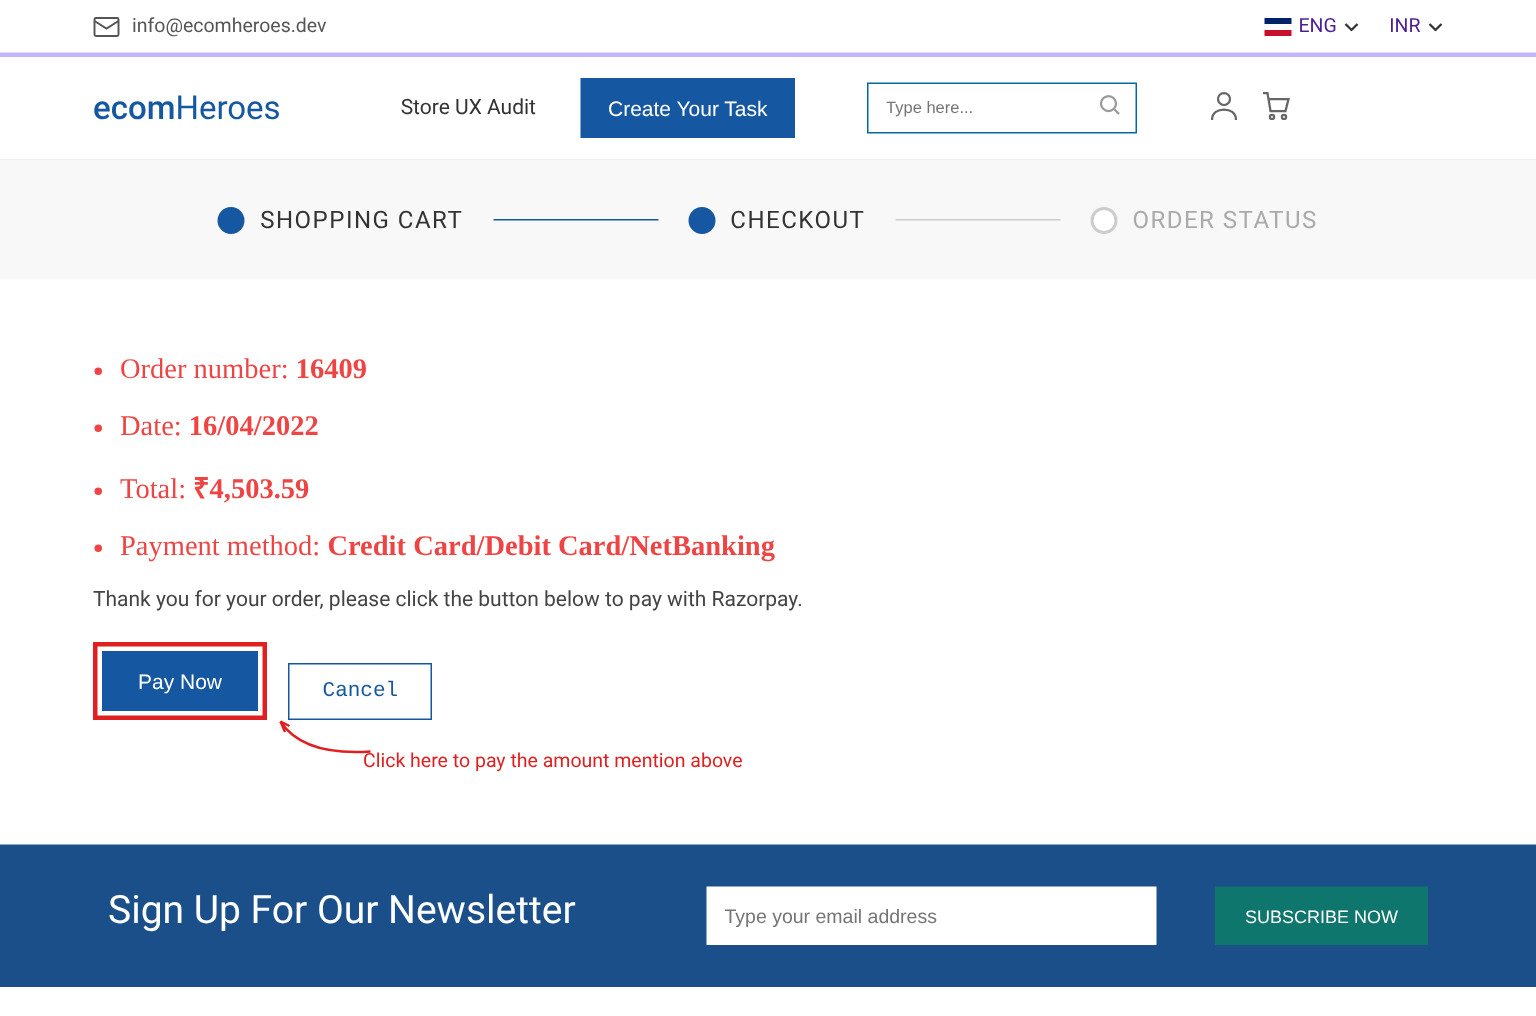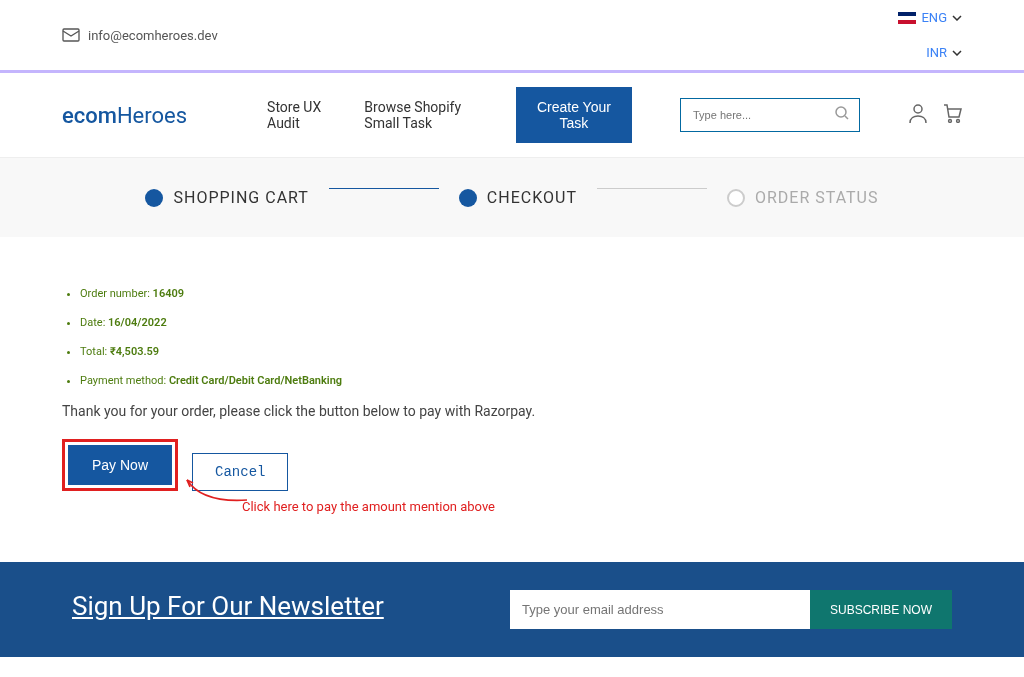--- a/index.html
+++ b/index.html
@@ -1,61 +1,61 @@
 <!DOCTYPE html>
 <html><head>
 <meta charset="utf-8">
 <style>
 * { box-sizing: border-box; margin: 0; padding: 0; }
 body { font-family: -apple-system, BlinkMacSystemFont, "Segoe UI", Roboto, Arial, sans-serif; color: #333; background: #fff; }
 .topbar { display: flex; justify-content: space-between; align-items: center; padding: 10px 62px; border-bottom: 3px solid #c4b5fd; font-size: 13px; }
 .topbar-left { display: flex; align-items: center; gap: 8px; color: #555; }
-.topbar-right { display: flex; align-items: flex-end; gap: 20px; color: #3b82f6; flex-direction: column; }
+.topbar-right { display: flex; align-items: flex-end; gap: 20px; color: #4c1d95; }
 .lang-sel, .curr-sel { display: flex; align-items: center; gap: 5px; cursor: pointer; }
 .flag { width: 18px; height: 12px; background: linear-gradient(to bottom, #012169 33%, #fff 33%, #fff 66%, #C8102E 66%); display: inline-block; position: relative; }
 
 .header { display: flex; align-items: center; padding: 14px 62px; border-bottom: 1px solid #eee; gap: 30px; }
 .logo { color: #1557a0; font-size: 22px; font-weight: 500; }
 .logo .bold { font-weight: 400; }
 .nav { display: flex; gap: 32px; margin-left: 50px; }
 .nav a { text-decoration: none; color: #333; font-size: 14px; }
 .btn-primary { background: #1557a0; color: #fff; border: none; padding: 12px 18px; font-size: 14px; cursor: pointer; }
 .search { margin-left: 18px; flex: 0 0 180px; position: relative; }
 .search input { width: 100%; padding: 10px 34px 10px 12px; border: 1px solid #0369a1; font-size: 11px; }
 .search .icon { position: absolute; right: 10px; top: 50%; transform: translateY(-50%); color: #999; }
 .header-icons { display: flex; gap: 14px; margin-left: 18px; color: #666; }
 
 .steps-wrap { background: #f8f8f8; padding: 30px 0; }
-.steps { display: flex; align-items: flex-start; justify-content: center; gap: 20px; }
+.steps { display: flex; align-items: center; justify-content: center; gap: 20px; }
 .step { display: flex; align-items: center; gap: 10px; }
 .step .dot { width: 18px; height: 18px; border-radius: 50%; }
 .step .label { font-size: 16px; letter-spacing: 1px; }
 .dot-active { background: #1557a0; }
 .dot-inactive { border: 2px solid #ccc; background: #fff; }
 .label-active { color: #333; }
 .label-inactive { color: #aaa; }
 .step-line { width: 110px; height: 1px; background: #1557a0; }
 .step-line-inactive { width: 110px; height: 1px; background: #ccc; }
 
 .content { padding: 50px 62px 30px; }
-.order-list { list-style: disc; padding-left: 18px; font-size: 11px; color: #4d7c0f; }
+.order-list { list-style: disc; padding-left: 18px; font-size: 19px; color: #ef4444; font-family: Liberation Serif, serif; }
 .order-list li { margin-bottom: 16px; }
 .order-list .val { font-weight: 600; }
 .thankyou { font-size: 14px; color: #444; margin: 12px 0 20px; }
 .actions { display: flex; gap: 14px; align-items: flex-end; }
 .btn-paynow { background: #1557a0; color: #fff; border: 2px solid #1557a0; padding: 10px 22px; font-size: 14px; cursor: pointer; }
 .paynow-highlight { border: 3px solid #e02020; padding: 3px; display: inline-block; }
 .btn-cancel { background: #fff; color: #1557a0; border: 1px solid #1557a0; padding: 10px 22px; font-size: 14px; cursor: pointer; font-family: Liberation Mono, monospace; }
-.annotation { color: #e02020; font-size: 13px; margin-top: 8px; margin-left: 180px; position: relative; }
+.annotation { color: #e02020; font-size: 13px; margin-top: 20px; margin-left: 180px; position: relative; }
 .arrow-svg { position: absolute; left: -60px; top: -24px; width: 70px; height: 30px; }
 
 .newsletter { background: #1a4f8a; color: #fff; padding: 28px 72px; display: flex; justify-content: space-between; align-items: center; margin-top: 18px; }
-.newsletter-left h2 { font-size: 26px; font-weight: 400; margin-bottom: 8px; text-decoration: underline; }
+.newsletter-left h2 { font-size: 26px; font-weight: 400; margin-bottom: 8px; }
 .newsletter-left p { font-size: 13px; }
-.newsletter-form { display: flex; }
+.newsletter-form { display: flex; gap: 39px; }
 .newsletter-form input { width: 300px; padding: 12px; border: none; font-size: 13px; }
 .newsletter-form button { background: #0f766e; color: #fff; border: none; padding: 12px 20px; font-size: 12px; cursor: pointer; }
 
 .footer { display: flex; padding: 30px 72px; gap: 100px; }
 .footer-col h3 { font-size: 16px; margin-bottom: 8px; color: #333; }
 .footer-col { min-width: 220px; }
 .chev { display: inline-block; }
 .rupee::before { content: "\20B9"; }
 </style>
 </head>
@@ -85,21 +85,20 @@
     </div>
   </div>
 </div>
 
 <div class="header">
   <div class="logo">
     <span>ecom</span><span class="bold">Heroes</span>
   </div>
   <nav class="nav">
     <a href="#">Store UX Audit</a>
-    <a href="#">Browse Shopify Small Task</a>
   </nav>
   <button class="btn-primary">Create Your Task</button>
   <div class="search">
     <input type="text" placeholder="Type here..." style="">
     <span class="icon">
       <svg width="16" height="16" viewBox="0 0 16 16" fill="none" stroke="#999" stroke-width="1.5">
           <circle cx="7" cy="7" r="5"></circle>
           <path d="M11 11l3 3"></path>
         </svg>
     </span>

